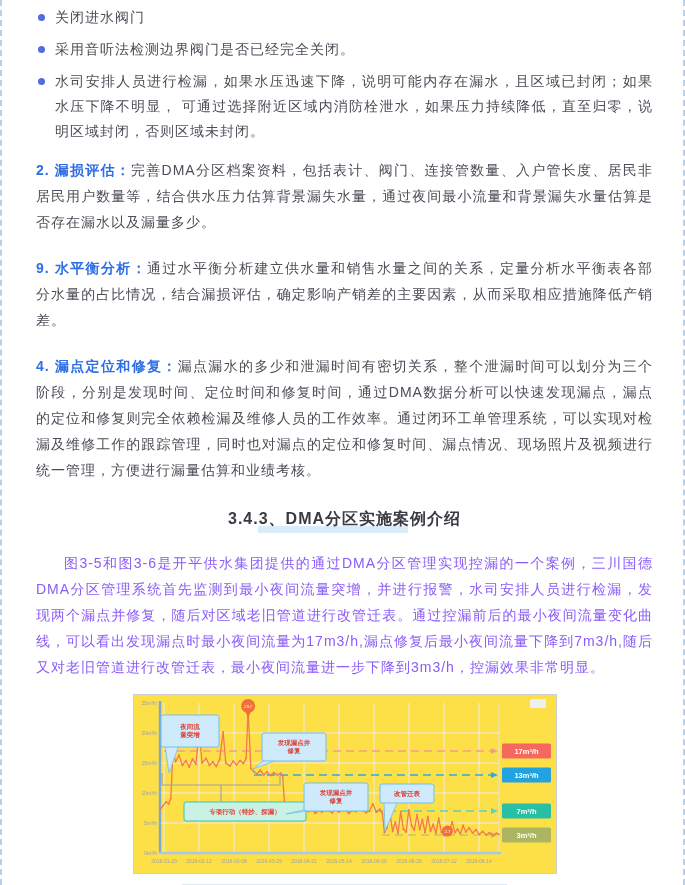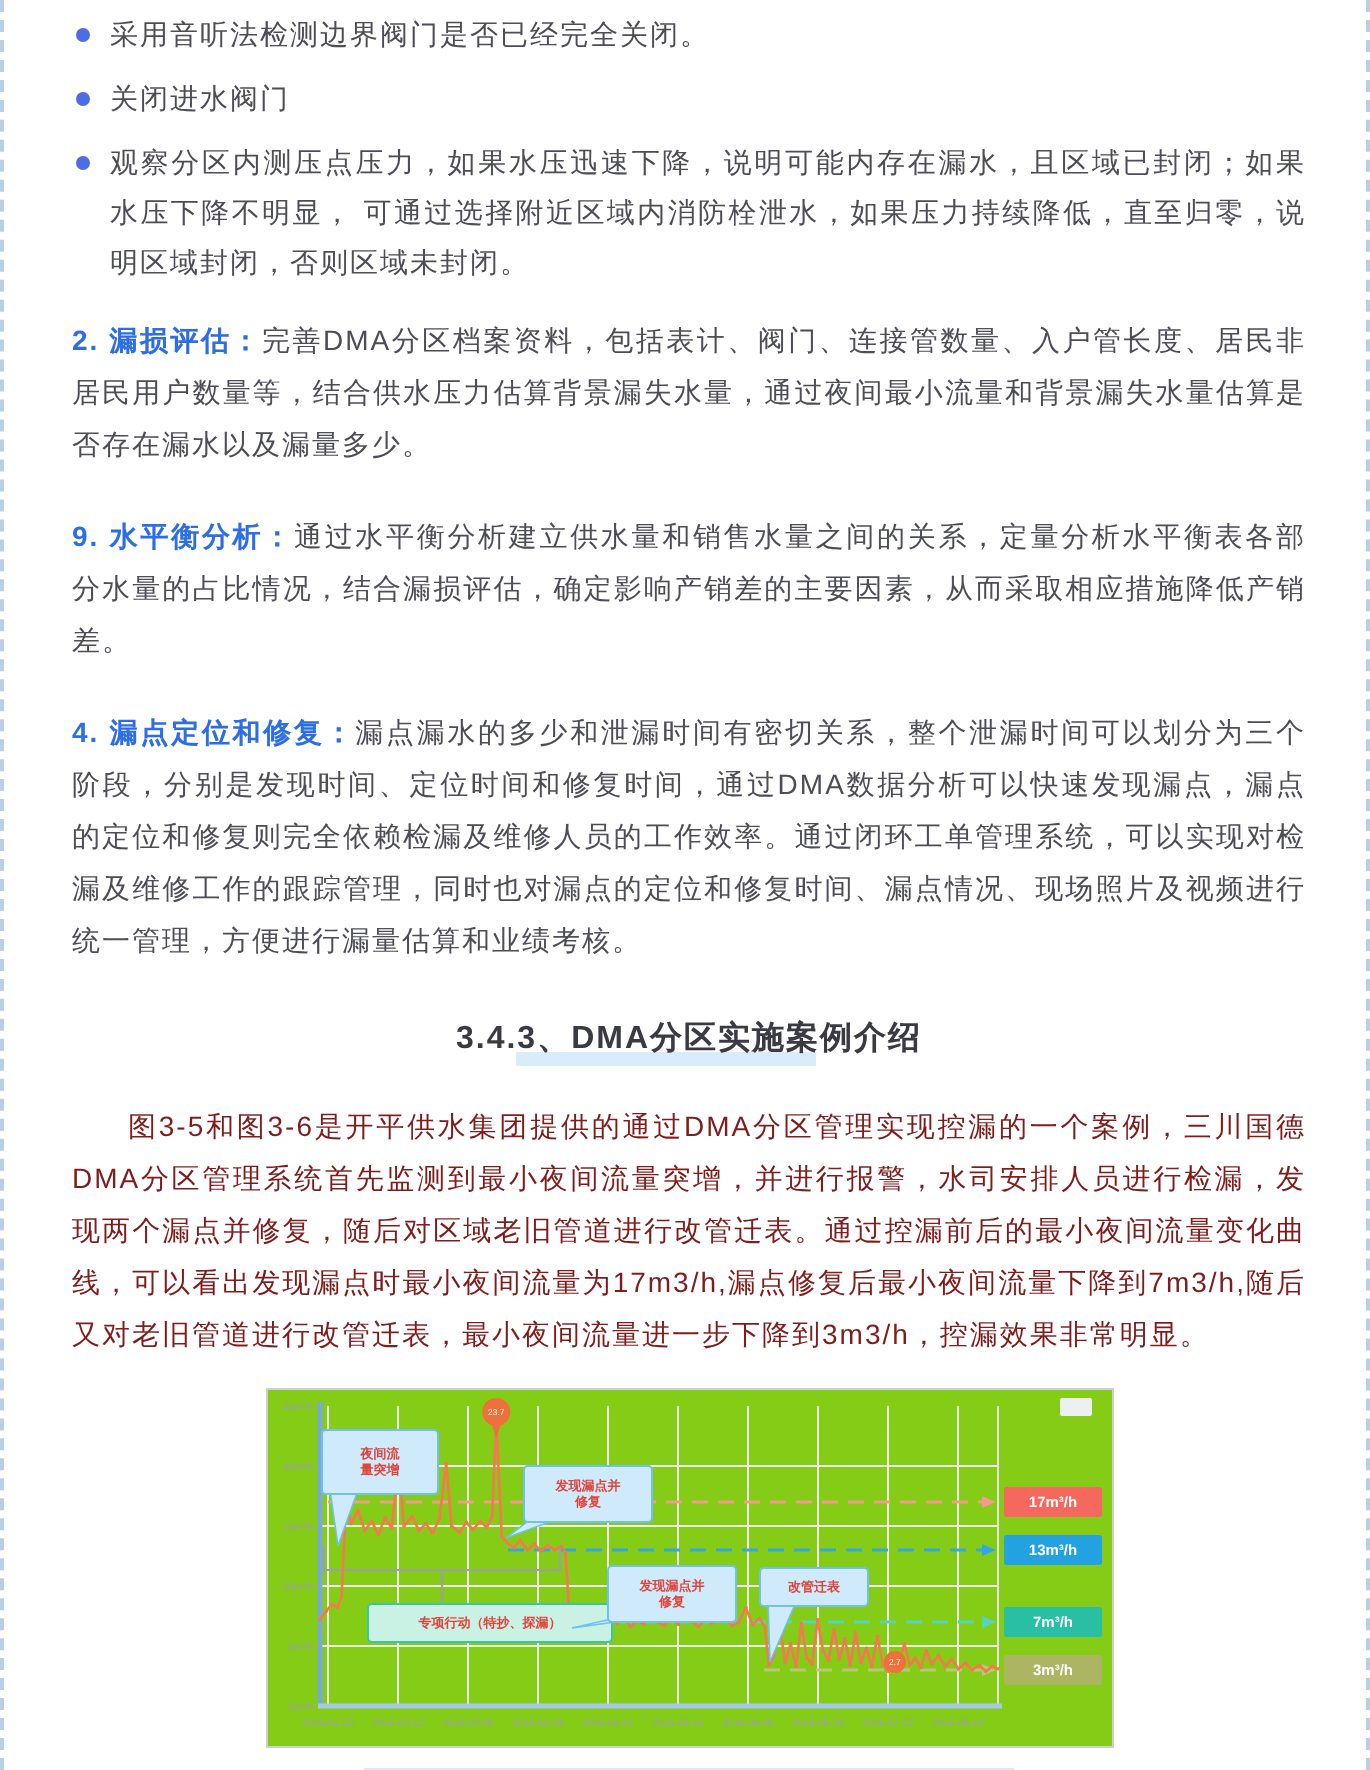--- a/index.html
+++ b/index.html
@@ -15,45 +15,45 @@
         margin:9px 10px 0 2px;flex:0 0 7px;}
   .sec{margin:20px 0 0;font-size:14px;line-height:26px;color:#4d4d57;
         letter-spacing:1px;text-align:justify;}
   #sections p:first-child{margin-top:13px;}
   .sec .lbl{color:#2e6ee4;font-weight:bold;}
   .heading-wrap{position:relative;margin-top:26px;text-align:center;}
   .heading-underline{position:absolute;left:50%;bottom:-3px;transform:translateX(-58%);
         width:150px;height:7px;background:#d9ecf9;}
   .heading-wrap h3{position:relative;margin:12px;font-size:16px;color:#3a3a43;
         letter-spacing:1px;font-weight:bold;}
-  .case{margin:20px 0 0;font-size:14px;line-height:26px;color:#7f1d1d;
+  .case{margin:20px 0 0;font-size:14px;line-height:26px;color:#8b5cf6;
         letter-spacing:1px;text-align:justify;text-indent:2em;}
-  .chart-box{width:422px;margin:14px auto 0;border:1px solid #cfcfcf;background:#84cc16;}
+  .chart-box{width:422px;margin:14px auto 0;border:1px solid #cfcfcf;background:#fde047;}
   .chart-box svg{display:block;}
   .caption-row{text-align:center;margin-top:10px;}
   .caption{display:inline-block;background:#dde8f3;color:#3f566b;font-size:15px;
         letter-spacing:2px;padding:4px 18px;}
 </style>
 </head>
 <body>
 
 <div class="page">
 
   <ul class="bullets" id="bullet-list">
       <li>
         <span class="dot"></span>
+        <span>关闭进水阀门</span>
+      </li>
+      <li>
+        <span class="dot"></span>
         <span>采用音听法检测边界阀门是否已经完全关闭。</span>
       </li>
       <li>
         <span class="dot"></span>
-        <span>关闭进水阀门</span>
-      </li>
-      <li>
-        <span class="dot"></span>
-        <span>观察分区内测压点压力，如果水压迅速下降，说明可能内存在漏水，且区域已封闭；如果水压下降不明显， 可通过选择附近区域内消防栓泄水，如果压力持续降低，直至归零，说明区域封闭，否则区域未封闭。</span>
+        <span>水司安排人员进行检漏，如果水压迅速下降，说明可能内存在漏水，且区域已封闭；如果水压下降不明显， 可通过选择附近区域内消防栓泄水，如果压力持续降低，直至归零，说明区域封闭，否则区域未封闭。</span>
       </li>
     </ul>
 
   <div id="sections">
       <p class="sec"><span class="lbl">2. 漏损评估：</span><span>完善DMA分区档案资料，包括表计、阀门、连接管数量、入户管长度、居民非居民用户数量等，结合供水压力估算背景漏失水量，通过夜间最小流量和背景漏失水量估算是否存在漏水以及漏量多少。</span></p>
       <p class="sec"><span class="lbl">9. 水平衡分析：</span><span>通过水平衡分析建立供水量和销售水量之间的关系，定量分析水平衡表各部分水量的占比情况，结合漏损评估，确定影响产销差的主要因素，从而采取相应措施降低产销差。</span></p>
       <p class="sec"><span class="lbl">4. 漏点定位和修复：</span><span>漏点漏水的多少和泄漏时间有密切关系，整个泄漏时间可以划分为三个阶段，分别是发现时间、定位时间和修复时间，通过DMA数据分析可以快速发现漏点，漏点的定位和修复则完全依赖检漏及维修人员的工作效率。通过闭环工单管理系统，可以实现对检漏及维修工作的跟踪管理，同时也对漏点的定位和修复时间、漏点情况、现场照片及视频进行统一管理，方便进行漏量估算和业绩考核。</span></p>
     </div>
 
   <div class="heading-wrap">

